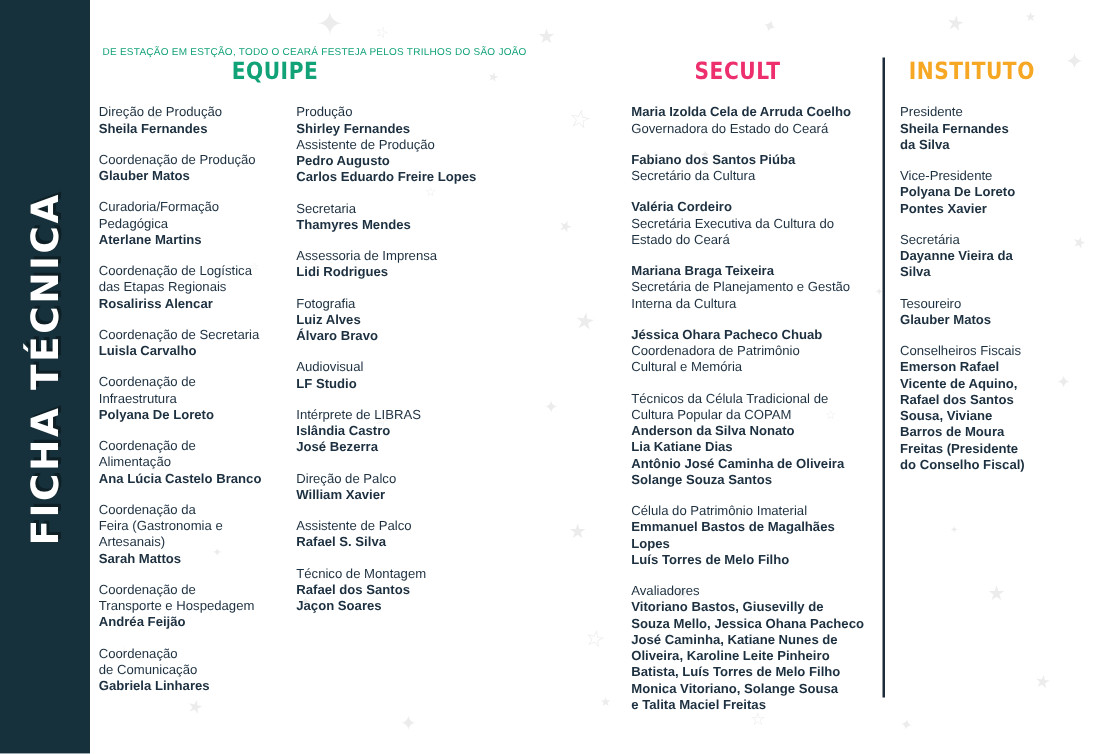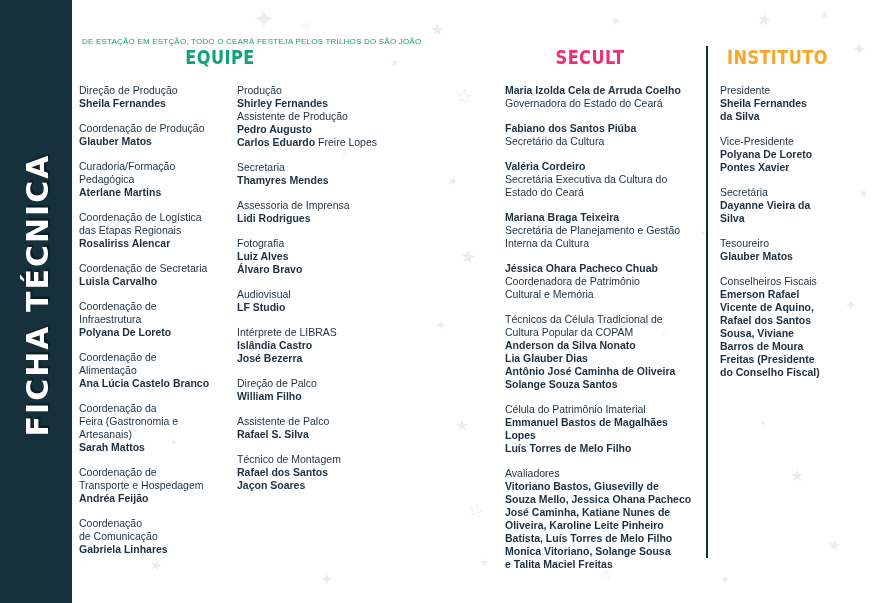--- a/index.html
+++ b/index.html
@@ -43,21 +43,21 @@
 
   .credit-col{position:absolute;top:84px;z-index:1;color:var(--text)}
   #equipe-col1{left:79px;width:152px}
   #equipe-col2{left:237px;width:178px}
   #secult-col{left:505px;width:202px}
   #instituto-col{left:720px;width:162px}
 
   .block{margin-bottom:12px}
   .line{font-size:10.5px;line-height:13px;white-space:nowrap;color:var(--text)}
   .line.bold{font-weight:bold}
-  .line .reg{font-weight:400}
+  .line .reg{font-weight:700}
 
   #divider{position:absolute;left:706px;top:46px;width:2px;height:512px;
     background:var(--divider);z-index:1}
 </style>
 </head>
 <body>
 
 <div id="page">
 
   <div id="sidebar">
@@ -145,21 +145,21 @@
         <div class="line">Audiovisual</div>
         <div class="line bold">LF Studio</div>
       </div>
       <div class="block">
         <div class="line">Intérprete de LIBRAS</div>
         <div class="line bold">Islândia Castro</div>
         <div class="line bold">José Bezerra</div>
       </div>
       <div class="block">
         <div class="line">Direção de Palco</div>
-        <div class="line bold">William Filho</div>
+        <div class="line bold">William Xavier</div>
       </div>
       <div class="block">
         <div class="line">Assistente de Palco</div>
         <div class="line bold">Rafael S. Silva</div>
       </div>
       <div class="block">
         <div class="line">Técnico de Montagem</div>
         <div class="line bold">Rafael dos Santos</div>
         <div class="line bold">Jaçon Soares</div>
       </div>
@@ -185,21 +185,21 @@
       </div>
       <div class="block">
         <div class="line bold">Jéssica Ohara Pacheco Chuab</div>
         <div class="line">Coordenadora de Patrimônio</div>
         <div class="line">Cultural e Memória</div>
       </div>
       <div class="block">
         <div class="line">Técnicos da Célula Tradicional de</div>
         <div class="line">Cultura Popular da COPAM</div>
         <div class="line bold">Anderson da Silva Nonato</div>
-        <div class="line bold">Lia Glauber Dias</div>
+        <div class="line bold">Lia Katiane Dias</div>
         <div class="line bold">Antônio José Caminha de Oliveira</div>
         <div class="line bold">Solange Souza Santos</div>
       </div>
       <div class="block">
         <div class="line">Célula do Patrimônio Imaterial</div>
         <div class="line bold">Emmanuel Bastos de Magalhães</div>
         <div class="line bold">Lopes</div>
         <div class="line bold">Luís Torres de Melo Filho</div>
       </div>
       <div class="block">

